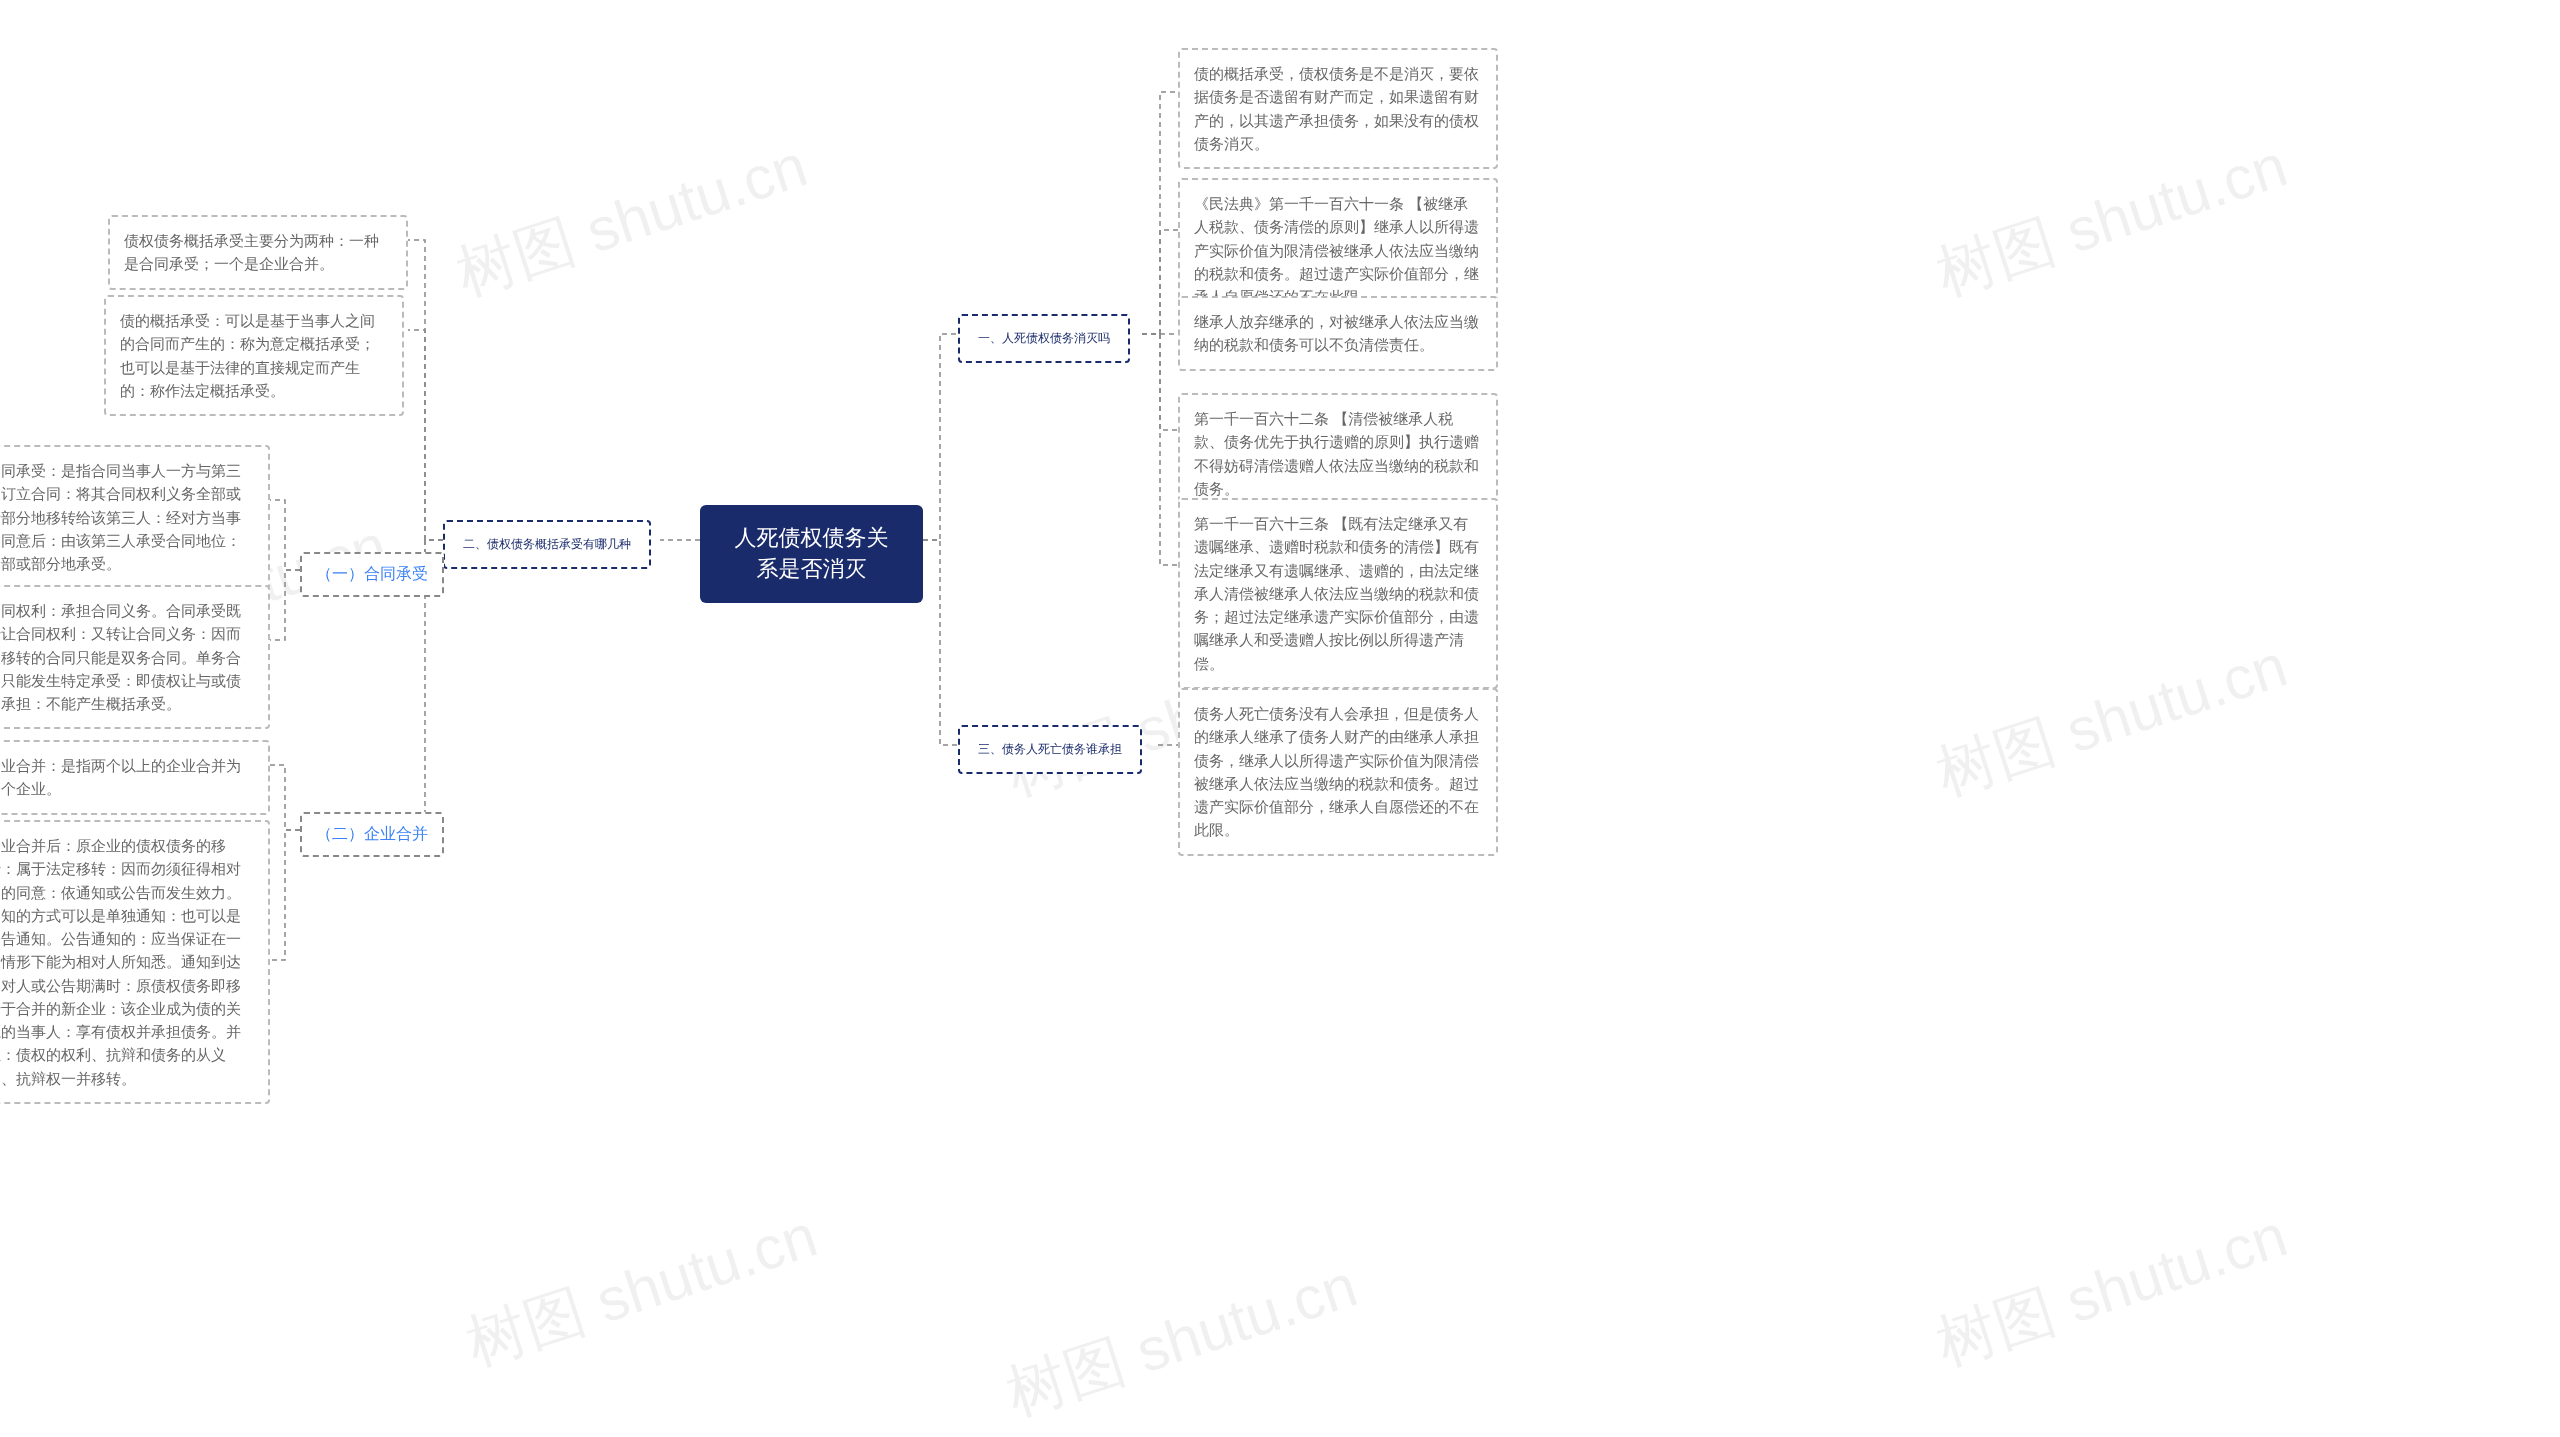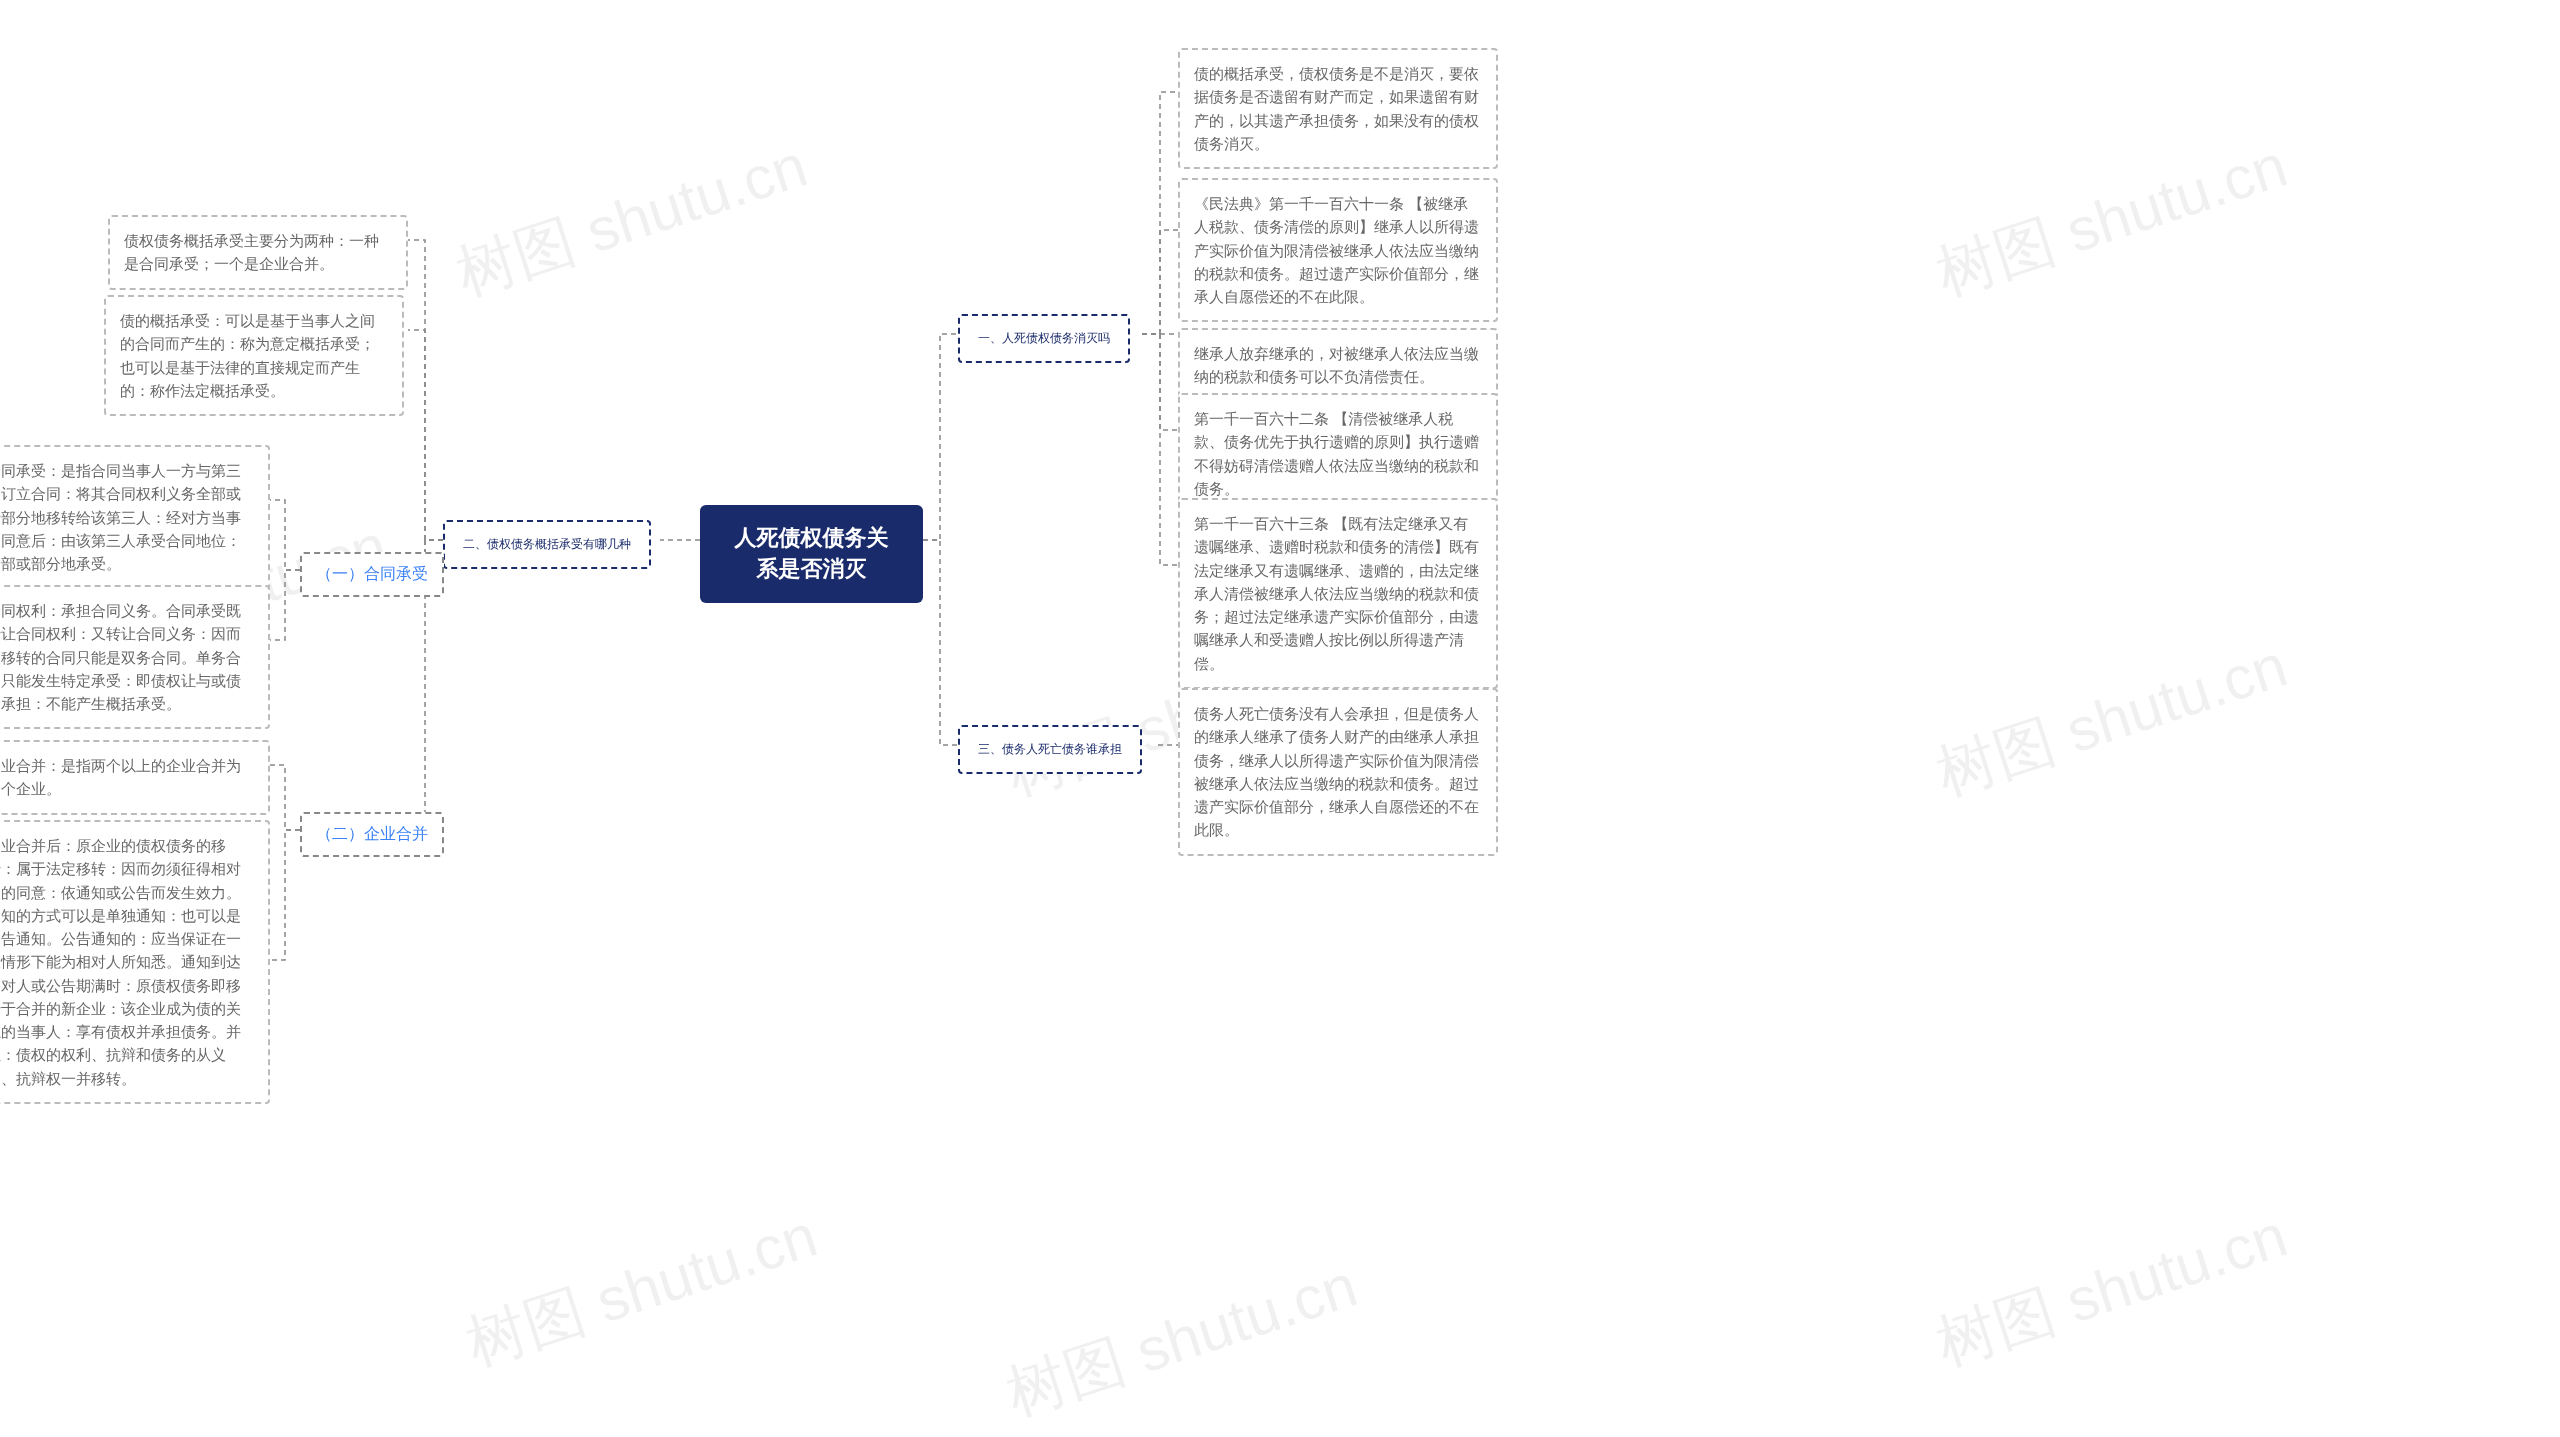--- a/index.html
+++ b/index.html
@@ -112,30 +112,30 @@
 
   <path d="M 443 540 L 425 540 L 425 830 L 408 830"></path>
 
   <path d="M 300 570 L 285 570 L 285 500 L 270 500"></path>
   <path d="M 300 570 L 285 570 L 285 640 L 270 640"></path>
 
   <path d="M 300 830 L 285 830 L 285 765 L 270 765"></path>
   <path d="M 300 830 L 285 830 L 285 960 L 270 960"></path>
 </svg>
 
-<div class="node root" style="left:700px; top:505px; width:223px;font-weight:bold;">人死债权债务关系是否消灭</div>
+<div class="node root" style="left:700px; top:505px; width:223px;">人死债权债务关系是否消灭</div>
 
 <div class="node branch" style="left:958px; top:314px;">一、人死债权债务消灭吗</div>
 <div class="node branch" style="left:958px; top:725px;">三、债务人死亡债务谁承担</div>
 
 <div class="node branch" style="left:443px; top:520px;">二、债权债务概括承受有哪几种</div>
 
 <div class="node leaf leaf-wide" style="left:1178px; top:48px;">债的概括承受，债权债务是不是消灭，要依据债务是否遗留有财产而定，如果遗留有财产的，以其遗产承担债务，如果没有的债权债务消灭。</div>
 <div class="node leaf leaf-wide" style="left:1178px; top:178px;">《民法典》第一千一百六十一条 【被继承人税款、债务清偿的原则】继承人以所得遗产实际价值为限清偿被继承人依法应当缴纳的税款和债务。超过遗产实际价值部分，继承人自愿偿还的不在此限。</div>
-<div class="node leaf leaf-wide" style="left:1178px; top:328px;">继承人放弃继承的，对被继承人依法应当缴纳的税款和债务可以不负清偿责任。</div>
+<div class="node leaf leaf-wide" style="left:1178px; top:296px;">继承人放弃继承的，对被继承人依法应当缴纳的税款和债务可以不负清偿责任。</div>
 <div class="node leaf leaf-wide" style="left:1178px; top:393px;">第一千一百六十二条 【清偿被继承人税款、债务优先于执行遗赠的原则】执行遗赠不得妨碍清偿遗赠人依法应当缴纳的税款和债务。</div>
 <div class="node leaf leaf-wide" style="left:1178px; top:498px;">第一千一百六十三条 【既有法定继承又有遗嘱继承、遗赠时税款和债务的清偿】既有法定继承又有遗嘱继承、遗赠的，由法定继承人清偿被继承人依法应当缴纳的税款和债务；超过法定继承遗产实际价值部分，由遗嘱继承人和受遗赠人按比例以所得遗产清偿。</div>
 
 <div class="node leaf leaf-wide" style="left:1178px; top:688px;">债务人死亡债务没有人会承担，但是债务人的继承人继承了债务人财产的由继承人承担债务，继承人以所得遗产实际价值为限清偿被继承人依法应当缴纳的税款和债务。超过遗产实际价值部分，继承人自愿偿还的不在此限。</div>
 
 <div class="node leaf" style="left:108px; top:215px; width:300px;">债权债务概括承受主要分为两种：一种是合同承受；一个是企业合并。</div>
 <div class="node leaf" style="left:104px; top:295px; width:300px;">债的概括承受：可以是基于当事人之间的合同而产生的：称为意定概括承受；也可以是基于法律的直接规定而产生的：称作法定概括承受。</div>
 
 <div class="node sub" style="left:300px; top:552px;">（一）合同承受</div>
 <div class="node sub" style="left:300px; top:812px;font-family:Liberation Mono, monospace;">（二）企业合并</div>

